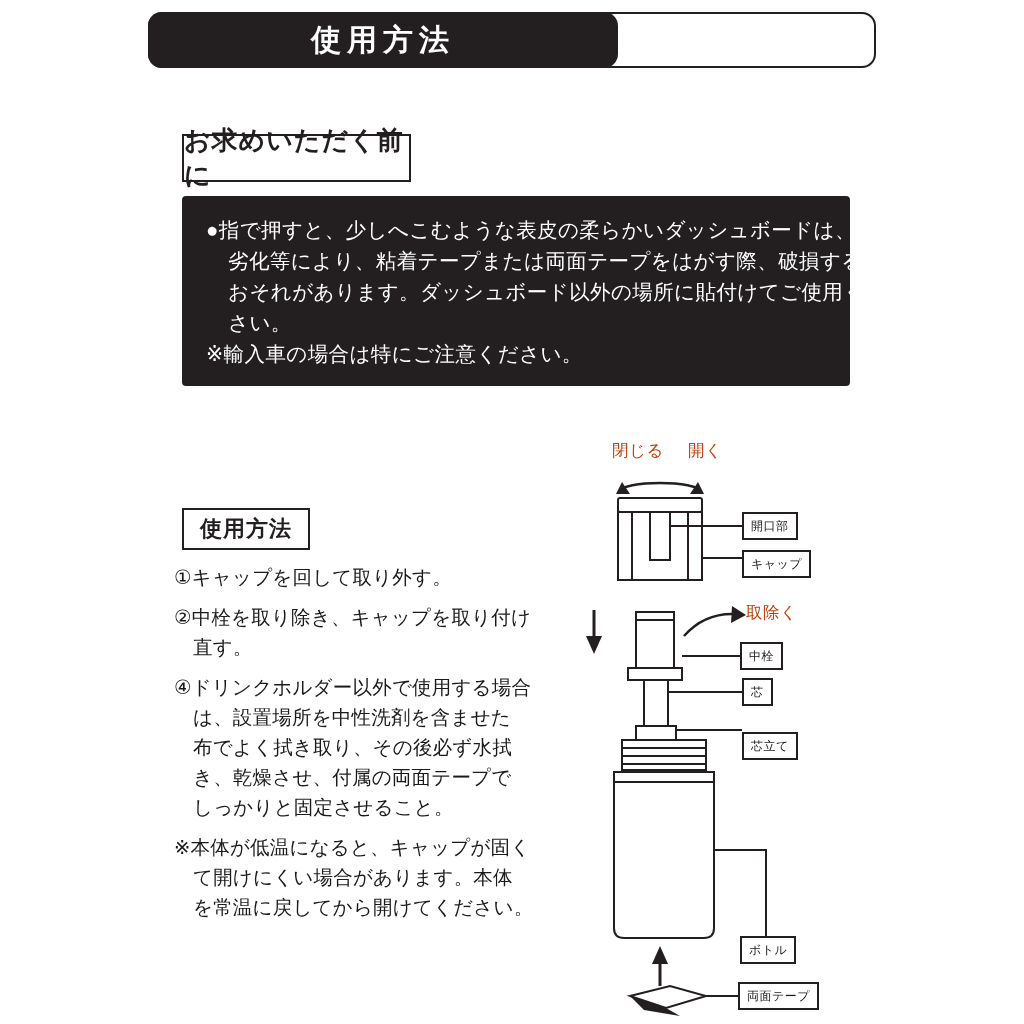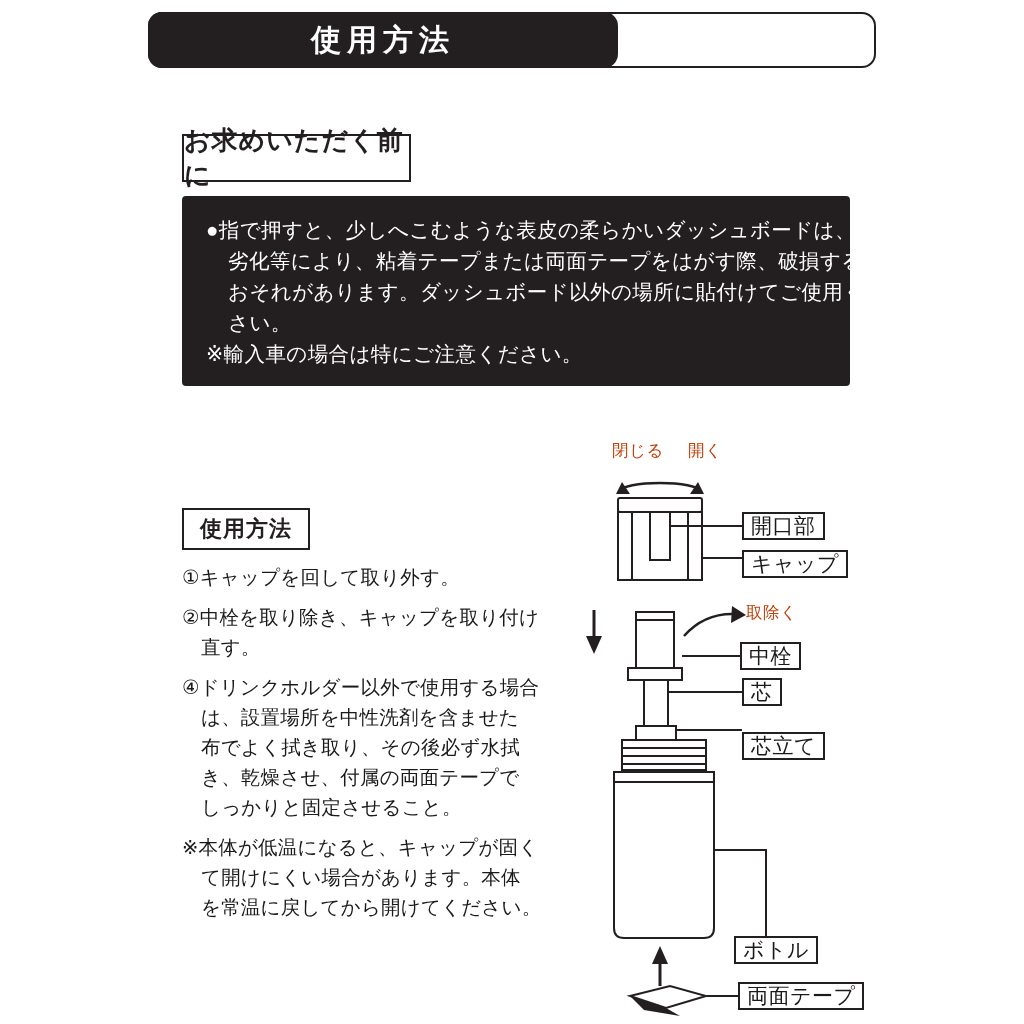--- a/index.html
+++ b/index.html
@@ -111,21 +111,21 @@
     top: 508px;
     width: 128px;
     height: 42px;
     font-size: 22px;
     letter-spacing: 1px;
   }
 
   
   .instructions {
     position: absolute;
-    left: 182px;
+    left: 174px;
     top: 562px;
     width: 380px;
   }
   .instr-item {
     font-size: 19.5px;
     line-height: 30px;
     color: #1a1a1a;
     margin-bottom: 10px;
     letter-spacing: 0.2px;
     white-space: pre-line;
@@ -144,21 +144,21 @@
     width: 440px;
     height: 590px;
   }
   .diagram svg { display: block; }
 
   .dlabel {
     position: absolute;
     border: 2px solid #231f20;
     background: #ffffff;
     box-sizing: border-box;
-    font-size: 21px;
+    font-size: 12px;
     color: #1a1a1a;
     display: flex;
     align-items: center;
     justify-content: center;
     height: 28px;
     letter-spacing: 0.5px;
     white-space: nowrap;
     padding: 0 7px;
   }
   .plain-label {
@@ -266,17 +266,17 @@
 
     <span class="plain-label" style="left:52px; top:10px;">閉じる</span>
     <span class="plain-label" style="left:128px; top:10px;">開く</span>
     <span class="plain-label" style="left:186px; top:172px;">取除く</span>
 
     <span class="dlabel" style="left:182px; top:82px;">開口部</span>
     <span class="dlabel" style="left:182px; top:114px;margin-top:6px;">キャップ</span>
     <span class="dlabel" style="left:180px; top:212px;">中栓</span>
     <span class="dlabel" style="left:182px; top:248px;">芯</span>
     <span class="dlabel" style="left:182px; top:302px;text-align:center;">芯立て</span>
-    <span class="dlabel" style="left:174px; top:506px;">ボトル</span>
+    <span class="dlabel" style="left:180px; top:506px;">ボトル</span>
     <span class="dlabel" style="left:178px; top:552px;">両面テープ</span>
   </div>
 
 </div>
 
 </body></html>

